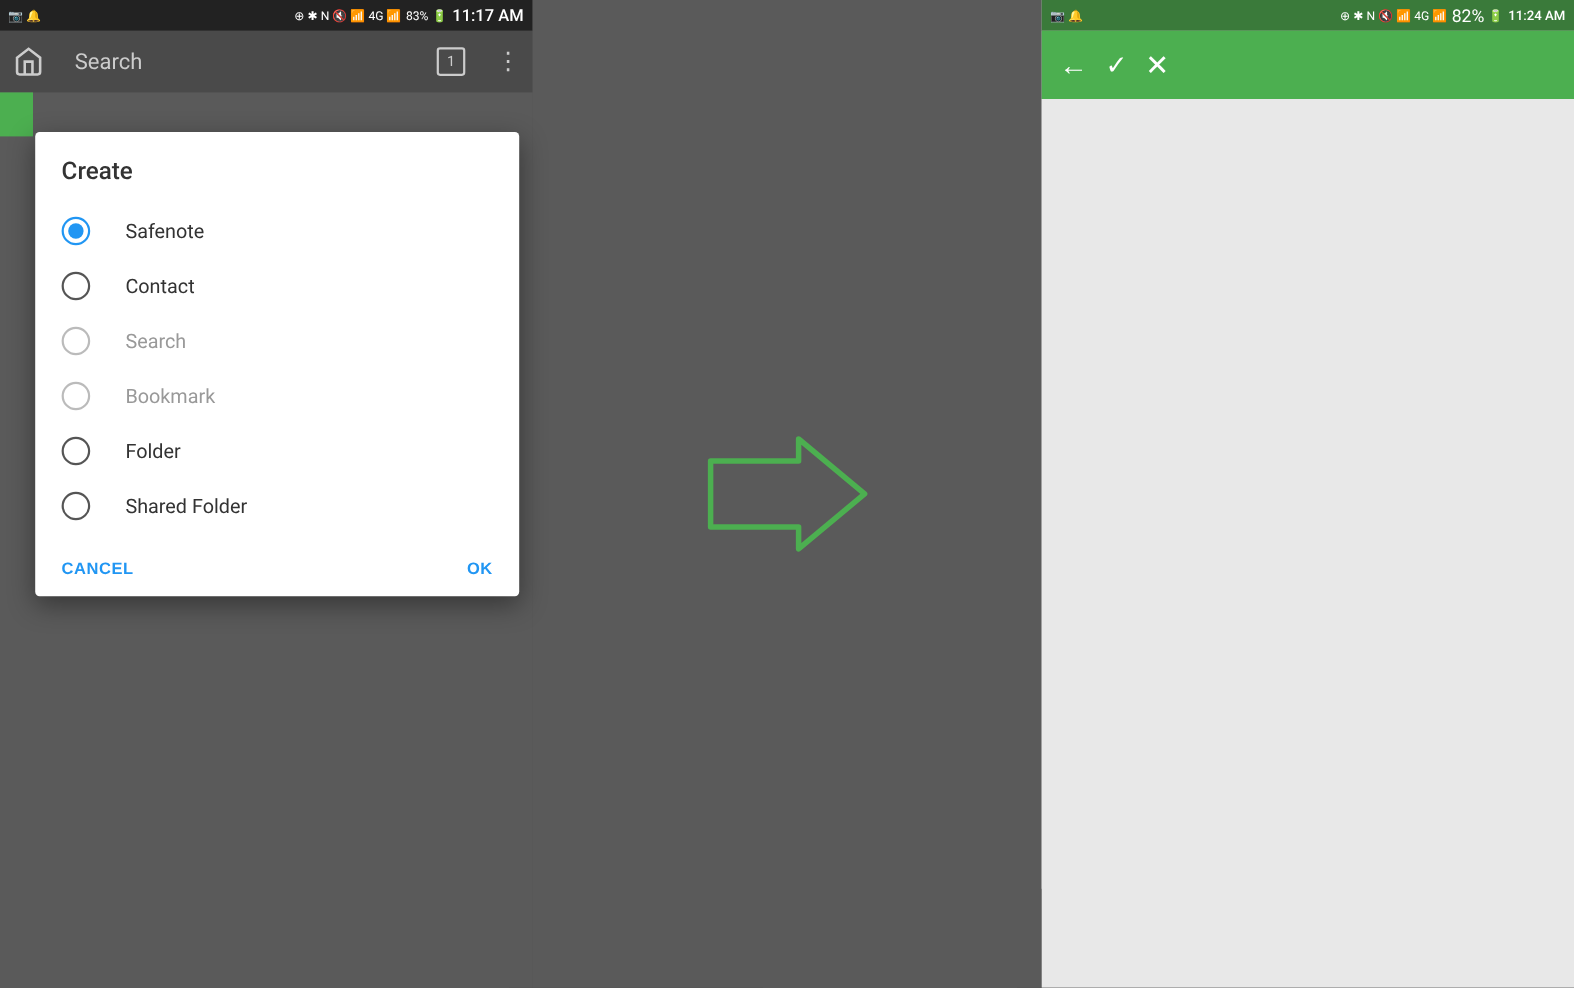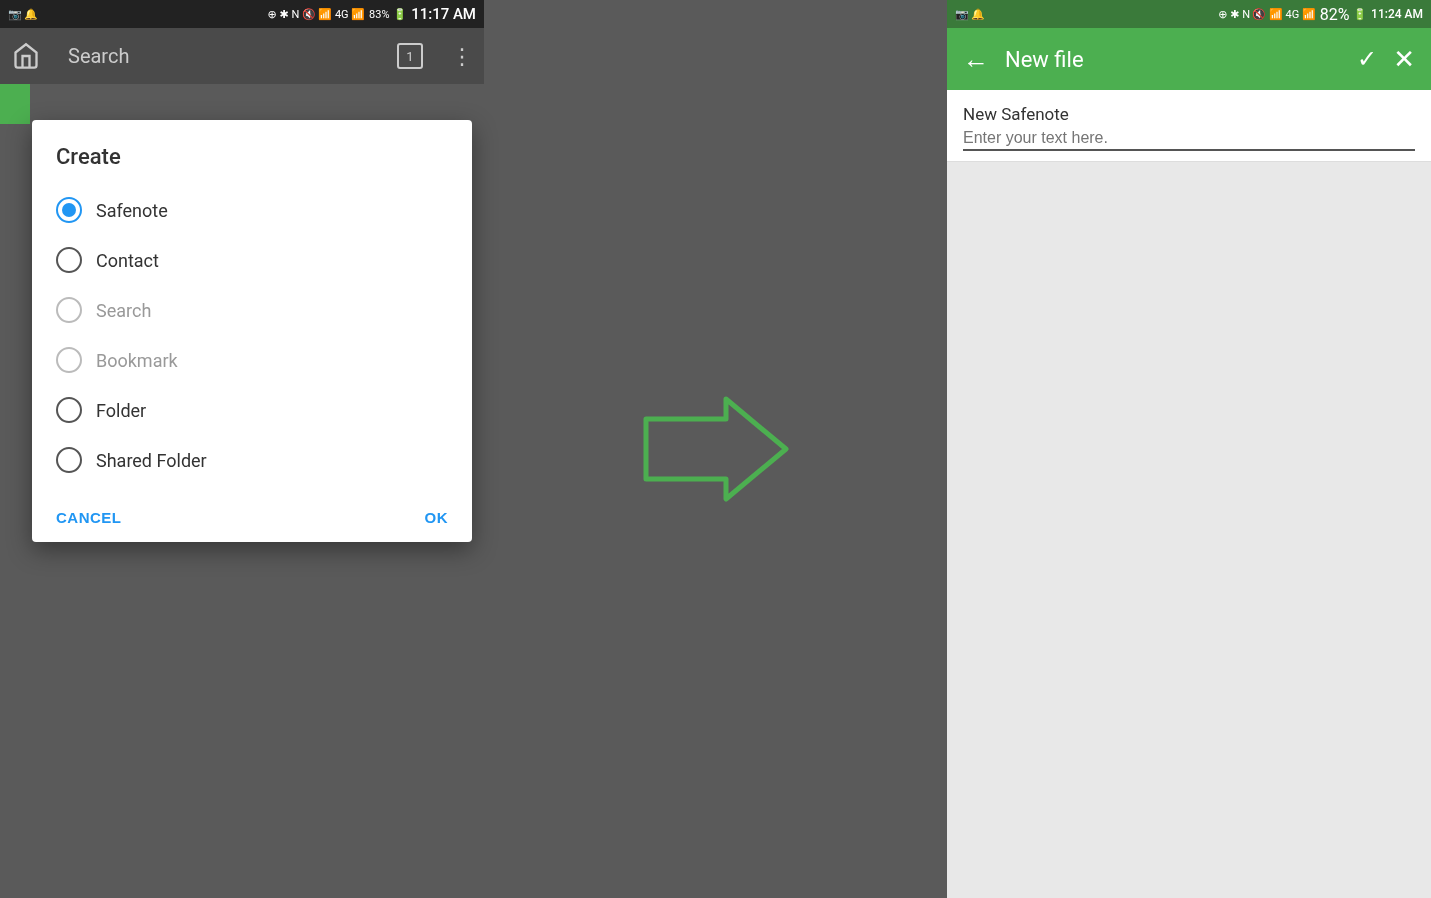--- a/index.html
+++ b/index.html
@@ -107,21 +107,21 @@
       color: #333;
       font-weight: 500;
       padding: 0 24px 16px 24px;
     }
     .dialog-options {
       padding: 0 24px;
     }
     .radio-item {
       display: flex;
       align-items: center;
-      gap: 14px;
+      gap: 32px;
       padding: 12px 0;
       cursor: pointer;
     }
     .radio-circle {
       width: 26px;
       height: 26px;
       border-radius: 50%;
       border: 2px solid #555;
       display: flex;
       align-items: center;
@@ -363,24 +363,19 @@
     <div class="right-info">
       <span style="font-size:11px;color:#fff;">⊕ ✱ N 🔇 📶 4G 📶</span>
       <span style="font-size:16px;color:#fff;">82%</span>
       <span style="font-size:11px;color:#fff;">🔋</span>
       <span style="font-size:12px;color:#fff;font-weight:500;">11:24 AM</span>
     </div>
   </div>
 
   <div class="top-bar-right">
     <span class="back-icon">←</span>
-    <span class="new-file-title">New file</span>
     <span class="check-icon">✓</span>
     <span class="close-icon">✕</span>
   </div>
 
-  <div class="new-file-content">
-    <div class="safenote-title">New Safenote</div>
-    <input class="safenote-input" type="text" placeholder="Enter your text here." style="">
-  </div>
 
   <div class="new-file-body"></div>
 </div>
 
 </body></html>

